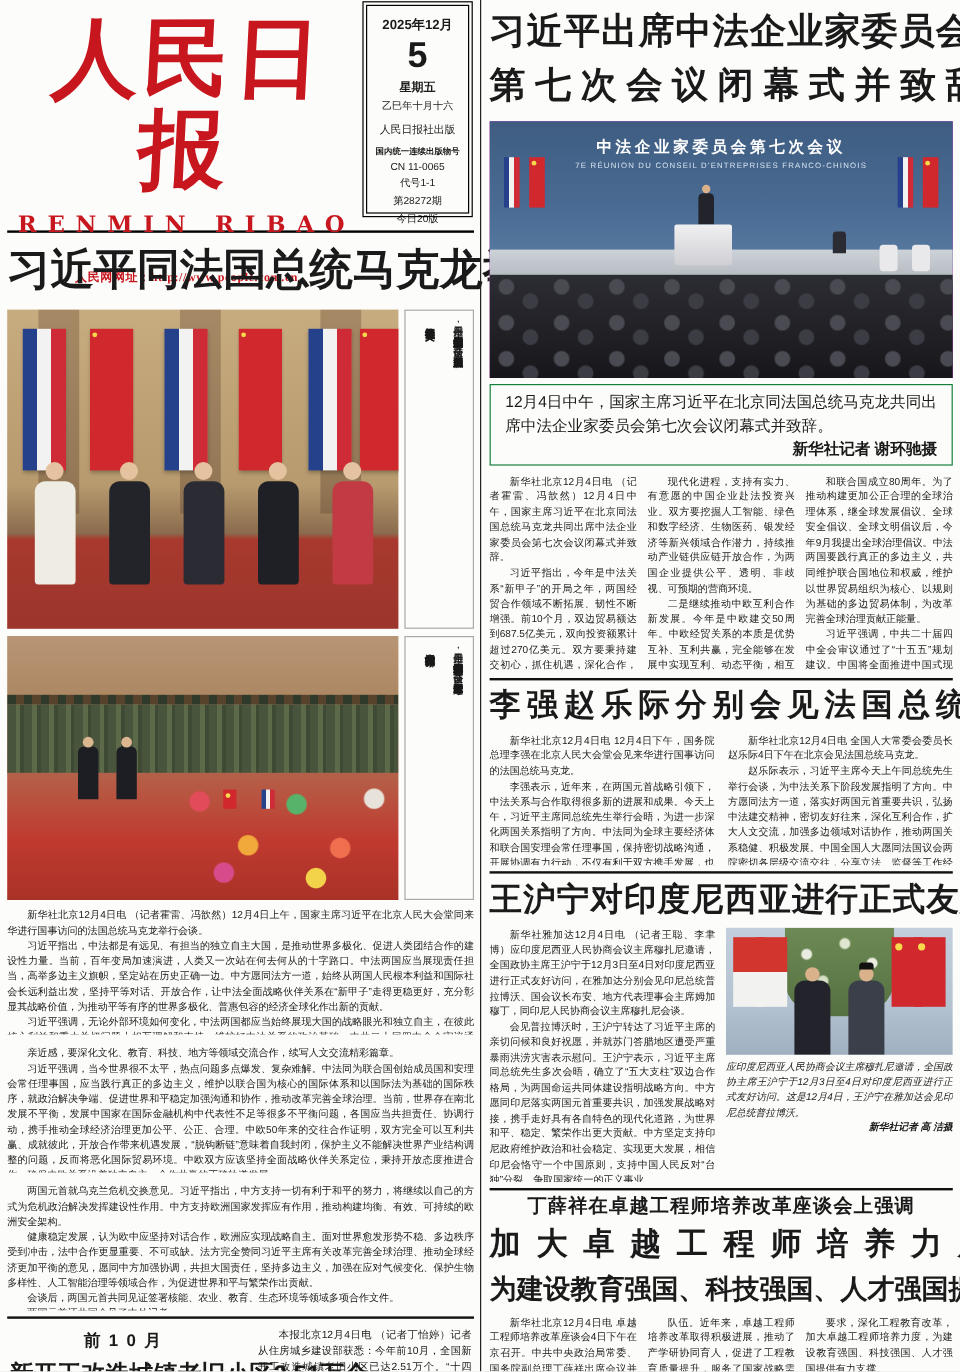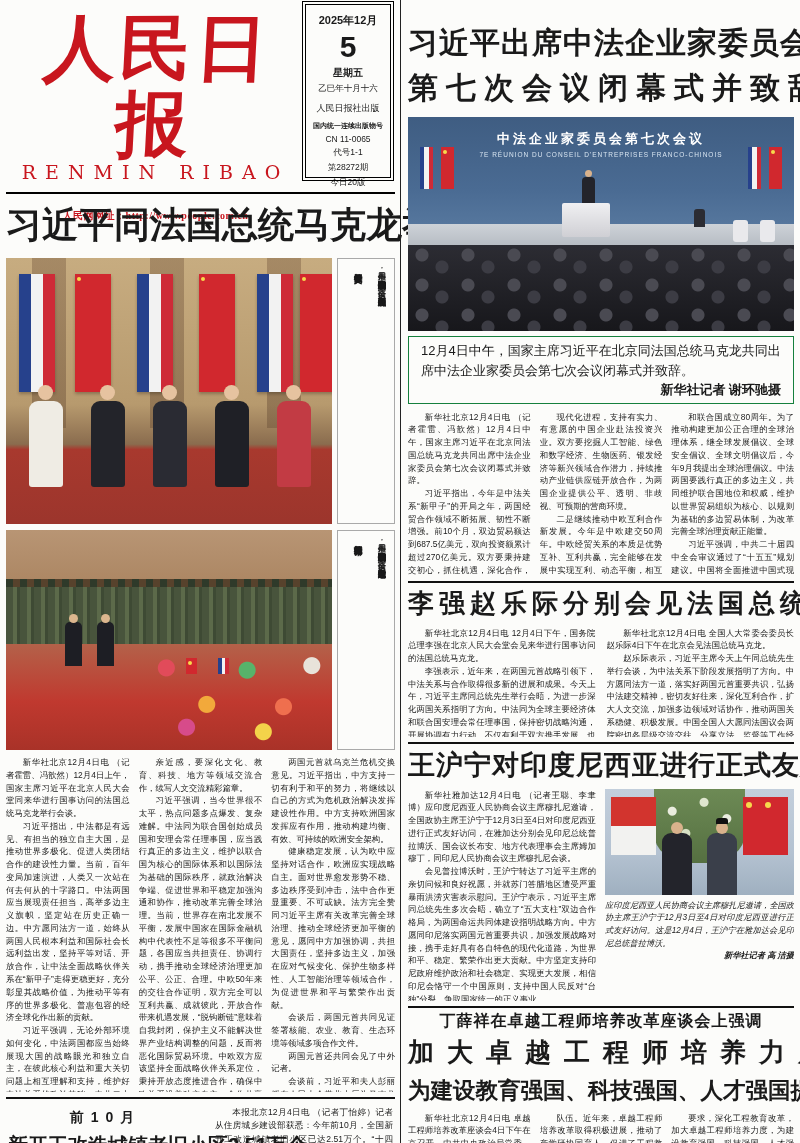--- a/index.html
+++ b/index.html
@@ -1,49 +1,49 @@
 <!DOCTYPE html>
 <html><head>
 <meta charset="utf-8">
 <style>
   html,body{margin:0;padding:0;background:#e8e8e4;}
   .page{position:relative;width:800px;height:1143px;background:#fcfcfa;margin:0 auto;
         font-family:"Liberation Sans","DejaVu Sans",sans-serif;color:#1a1a1a;overflow:hidden;}
   
   .left-half{position:absolute;left:0;top:0;width:400px;height:1143px;box-sizing:border-box;padding:0 5px 0 6px;}
   .right-half{position:absolute;left:400px;top:0;width:400px;height:1143px;box-sizing:border-box;
-              border-left:1px solid #222;padding:16px 6px 0 7px;}
+              border-left:1px solid #222;padding:0 6px 0 7px;}
   
   .masthead{display:flex;height:190px;}
   .logo-block{flex:1;text-align:center;padding-top:10px;}
   .logo{color:#c8161e;font-family:"DejaVu Serif","Liberation Serif",serif;font-weight:bold;
         font-size:72px;line-height:1.05;letter-spacing:4px;transform:skewX(-3deg);}
-  .logo-roman{color:#c8161e;font-family:"DejaVu Serif",serif;font-weight:normal;font-size:19px;
-        letter-spacing:9px;margin-top:0;}
+  .logo-roman{color:#c8161e;font-family:"DejaVu Serif",serif;font-weight:bold;font-size:19px;
+        letter-spacing:9px;margin-top:15px;}
   .website{color:#c8161e;font-size:10px;font-weight:bold;margin-top:26px;letter-spacing:.5px;font-family:Liberation Serif, serif;}
   .datebox{width:86px;margin:4px 4px 0 0;border:1px solid #000;outline:1px solid #000;outline-offset:2px;
         text-align:center;padding:8px 3px;box-sizing:border-box;height:174px;}
   .db-month{font-size:11px;font-weight:bold;}
   .db-day{font-size:30px;font-weight:bold;margin:2px 0;}
   .db-weekday{font-size:10px;font-weight:bold;margin-bottom:3px;}
   .db-lunar{font-size:8.5px;margin-bottom:7px;}
   .db-publisher{font-size:9px;margin-bottom:6px;}
   .db-issnlabel{font-size:7px;font-weight:bold;}
   .db-issn,.db-code,.db-issue,.db-pages{font-size:8.5px;margin-top:3px;}
   
   .rule2{border-top:2px solid #000;margin:2px 0 0;}
   .rule1{border-top:2px solid #111;margin:5px 0 3px;}
   
   .lead-headline{font-size:36px;font-weight:bold;text-align:center;letter-spacing:0;margin:7px 0 8px;white-space:nowrap;}
   .photo-row{display:flex;margin-bottom:6px;}
   .vcap{width:58px;margin-left:5px;border:1px solid #a9a9a9;padding:7px 5px;writing-mode:vertical-rl;
         font-size:8.4px;line-height:1.75;box-sizing:border-box;overflow:hidden;text-align:justify;}
   .vcap p{margin:0;}
   .vcap .vcredit{margin-block-start:9px;font-weight:bold;}
-  .lead-cols{display:flex;gap:9px;height:336px;overflow:hidden;}
+  .lead-cols{display:flex;gap:9px;height:336px;overflow:hidden;flex-direction:column;}
   .col{flex:1;font-size:8.4px;line-height:1.52;text-align:justify;overflow:hidden;}
   .col p,.para{margin:0;text-indent:2em;}
   
   .brief{display:flex;gap:12px;padding:4px 2px 0;}
   .brief-head{width:195px;text-align:center;}
   .brief-kicker{font-size:14px;font-weight:bold;letter-spacing:7px;margin-top:3px;}
   .brief-headline{font-size:20px;font-weight:bold;margin-top:5px;white-space:nowrap;}
   .brief-body{flex:1;font-size:8.6px;line-height:1.55;text-align:justify;}
   
   .r-h1{font-size:30px;font-weight:bold;text-align:center;line-height:1.5;margin-top:4px;white-space:nowrap;}

